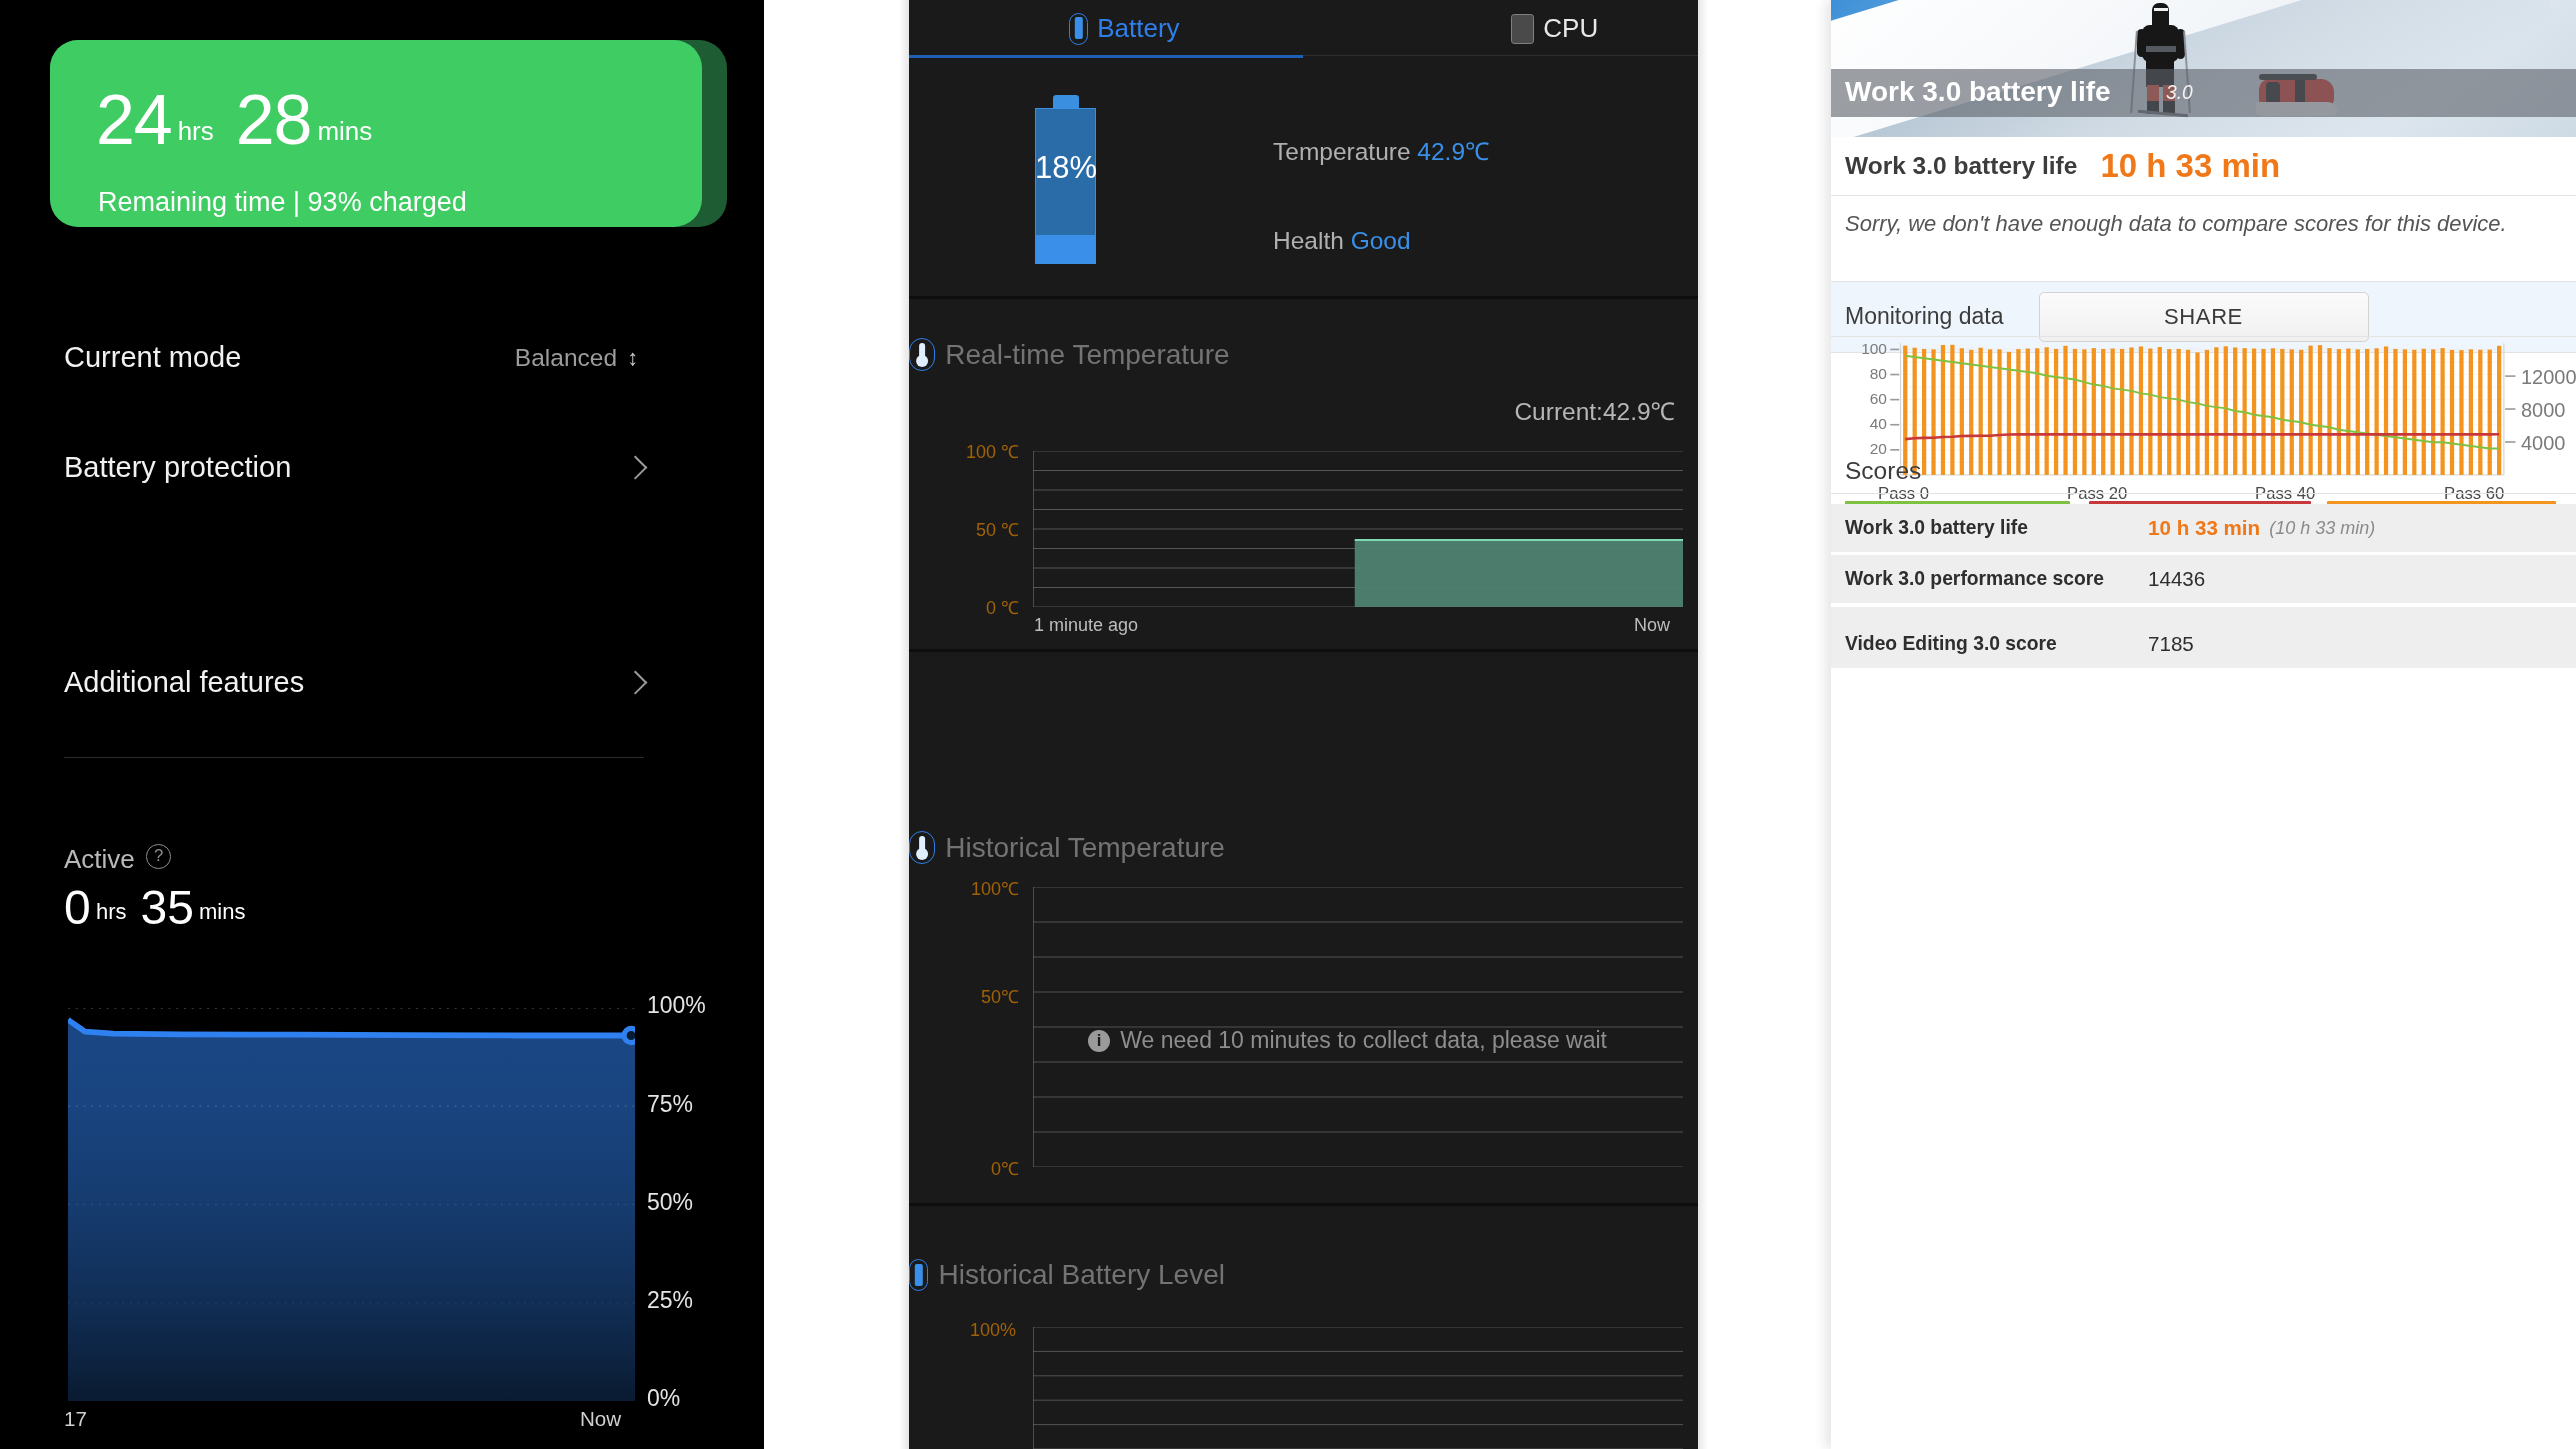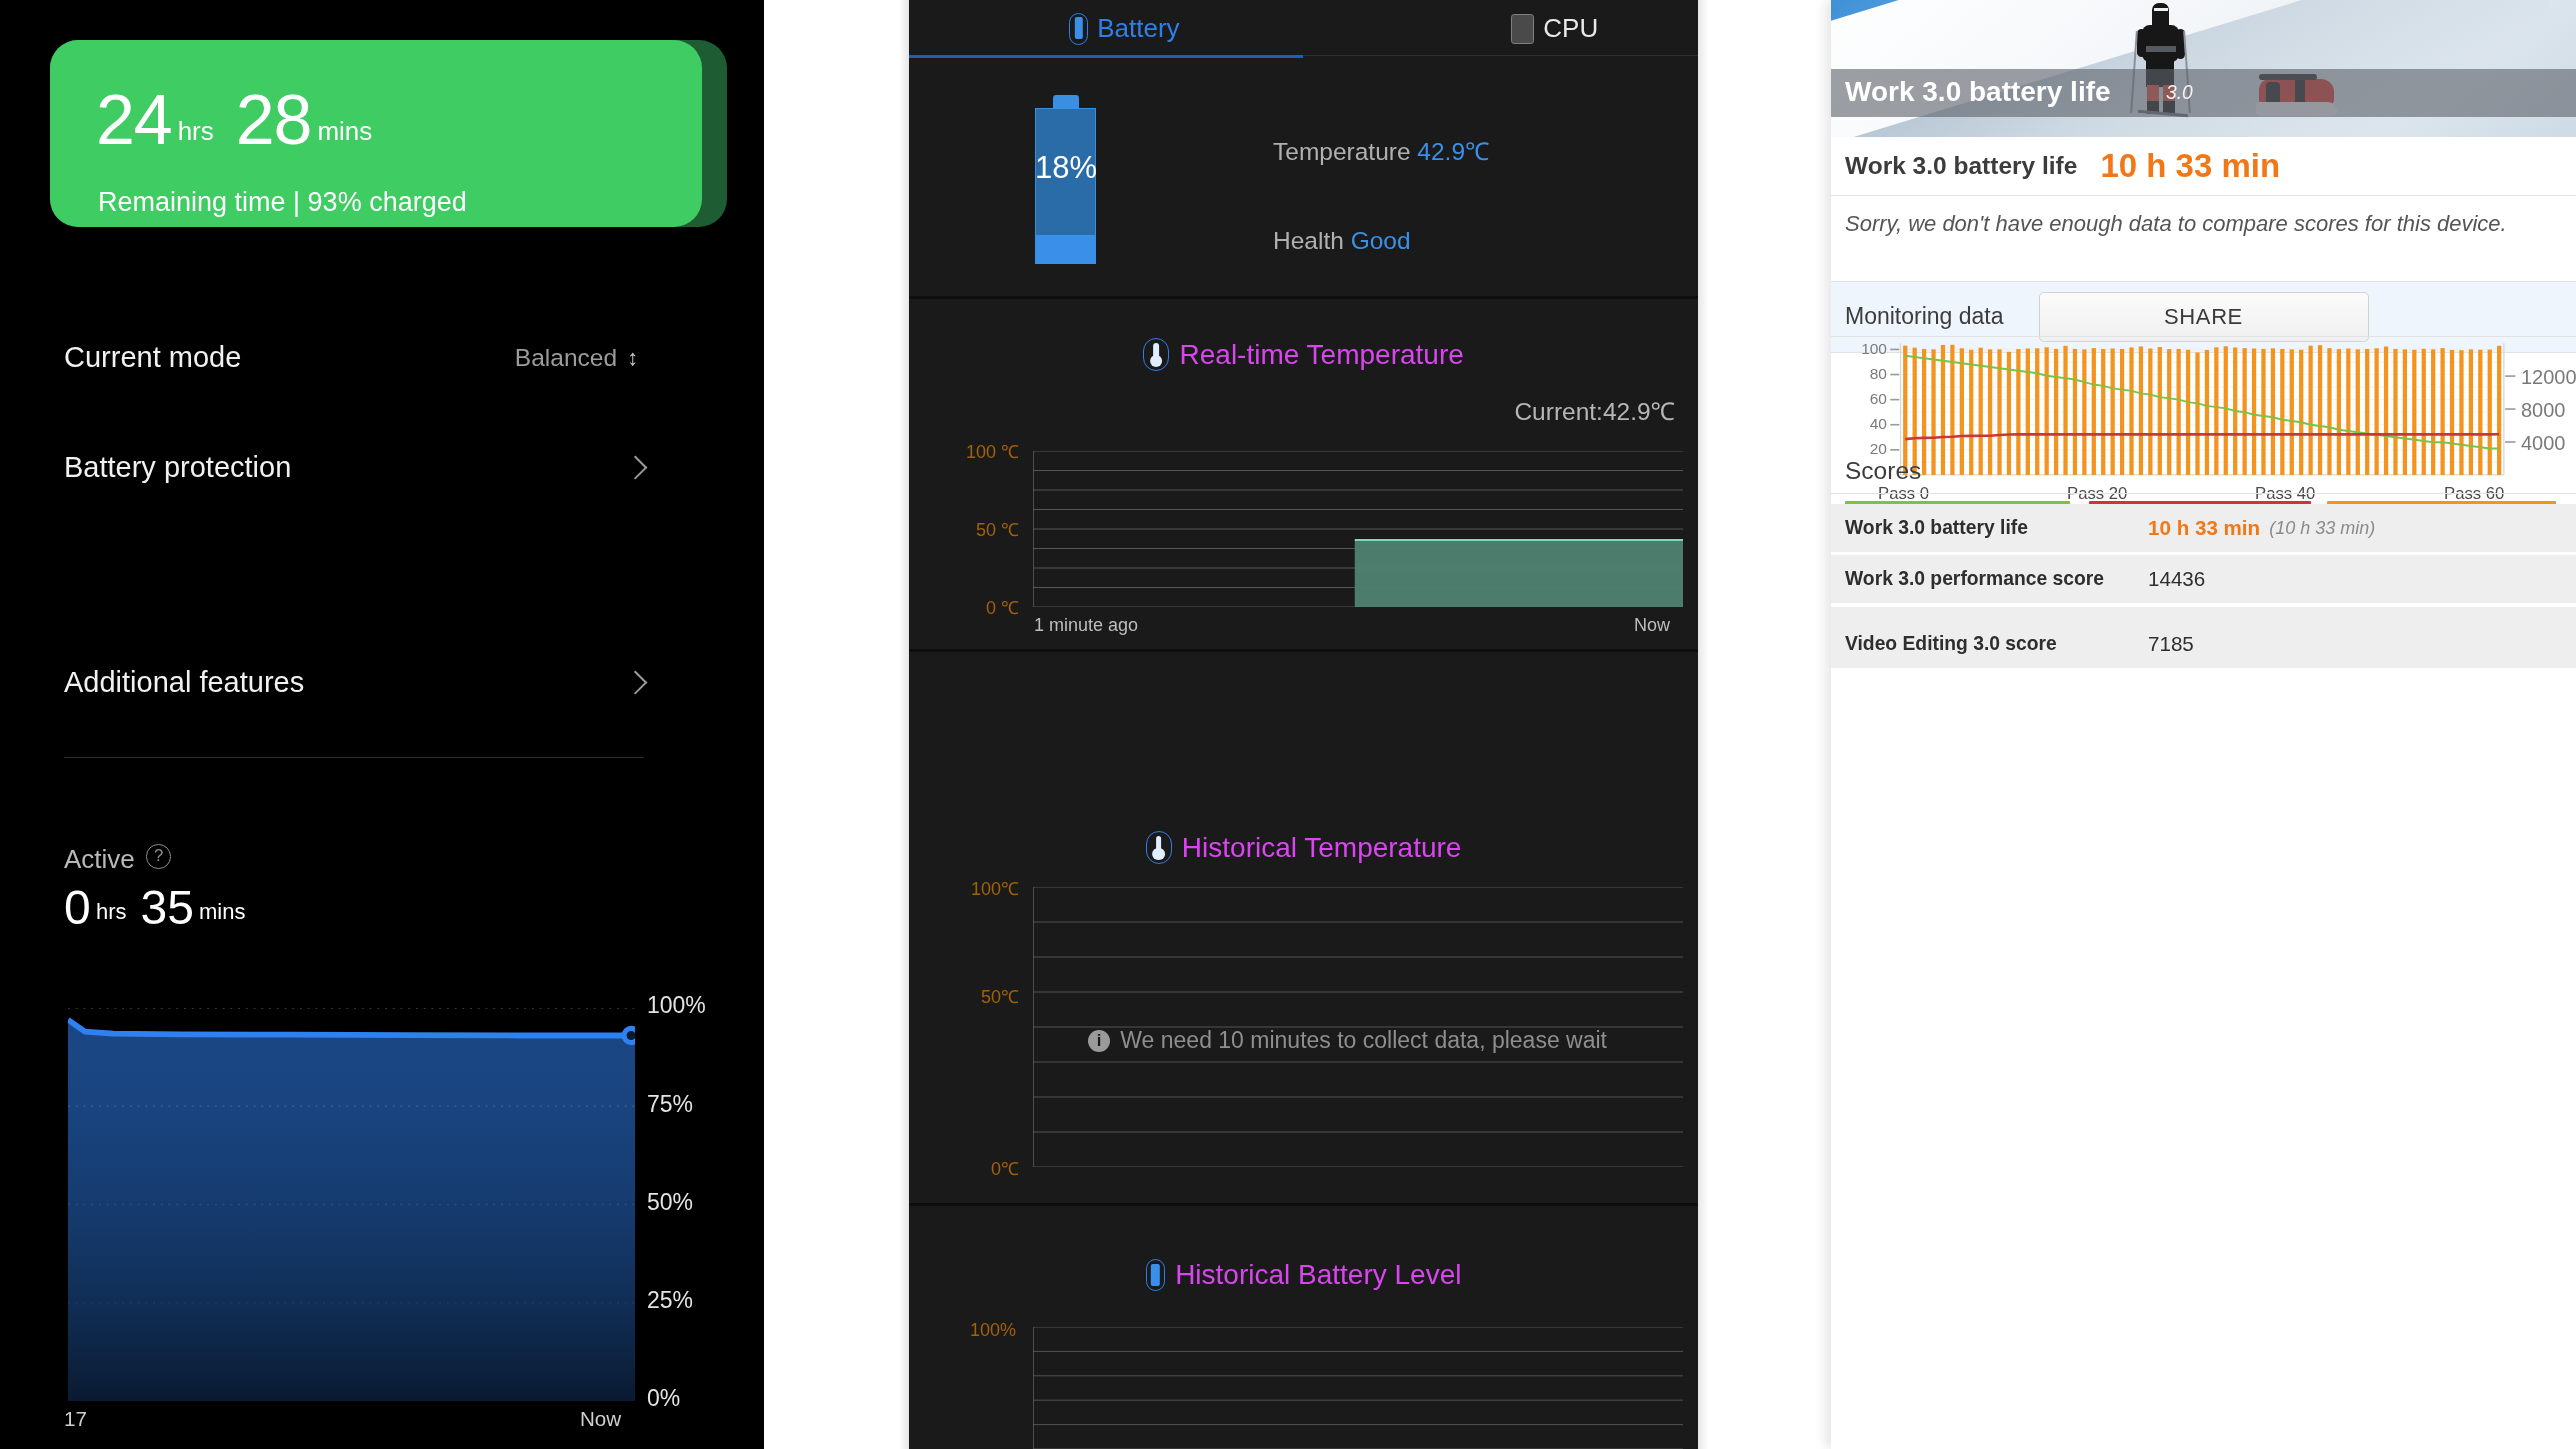--- a/index.html
+++ b/index.html
@@ -80,21 +80,21 @@
   .bat-fill { position:absolute; left:0; bottom:0; width:100%; height:18%;
     background:#3a90e8; }
   .bat-pct { position:absolute; left:0; top:55px; width:61px; text-align:center;
     color:#ffffff; font-size:31px; }
   .bat-kv { position:absolute; font-size:24.5px; }
   .bat-k { color:#b0b0b0; }
   .bat-v { color:#3a90e8; }
   .mid-sep { position:absolute; left:0; width:789px; height:2.6px; background:#0e0e0e; }
 
   .sec-title { position:absolute; width:789px; text-align:center; font-size:28px;
-    color:#d946ef; display:flex; align-items:center; justify-content:center; gap:10.3px; }
+    color:#737373; display:flex; align-items:center; gap:10.3px; }
   .therm { width:26px; height:33px; border:1.9px solid #2f7fe8; border-radius:14px;
     position:relative; display:inline-block; }
   .therm i { position:absolute; left:50%; transform:translateX(-50%); top:3.9px;
     width:5.8px; height:18px; background:#dfefff; border-radius:3.2px; }
   .therm i::after { content:""; position:absolute; left:-3.2px; bottom:-5.8px;
     width:12.2px; height:12.2px; background:#dfefff; border-radius:50%; }
   .bat-s { width:19.3px; height:32px; border:1.9px solid #2f7fe8; border-radius:11.6px;
     position:relative; display:inline-block; }
   .bat-s i { position:absolute; left:50%; transform:translateX(-50%); top:3.9px;
     width:8.4px; height:22px; background:#3a90e8; border-radius:1.9px; }

